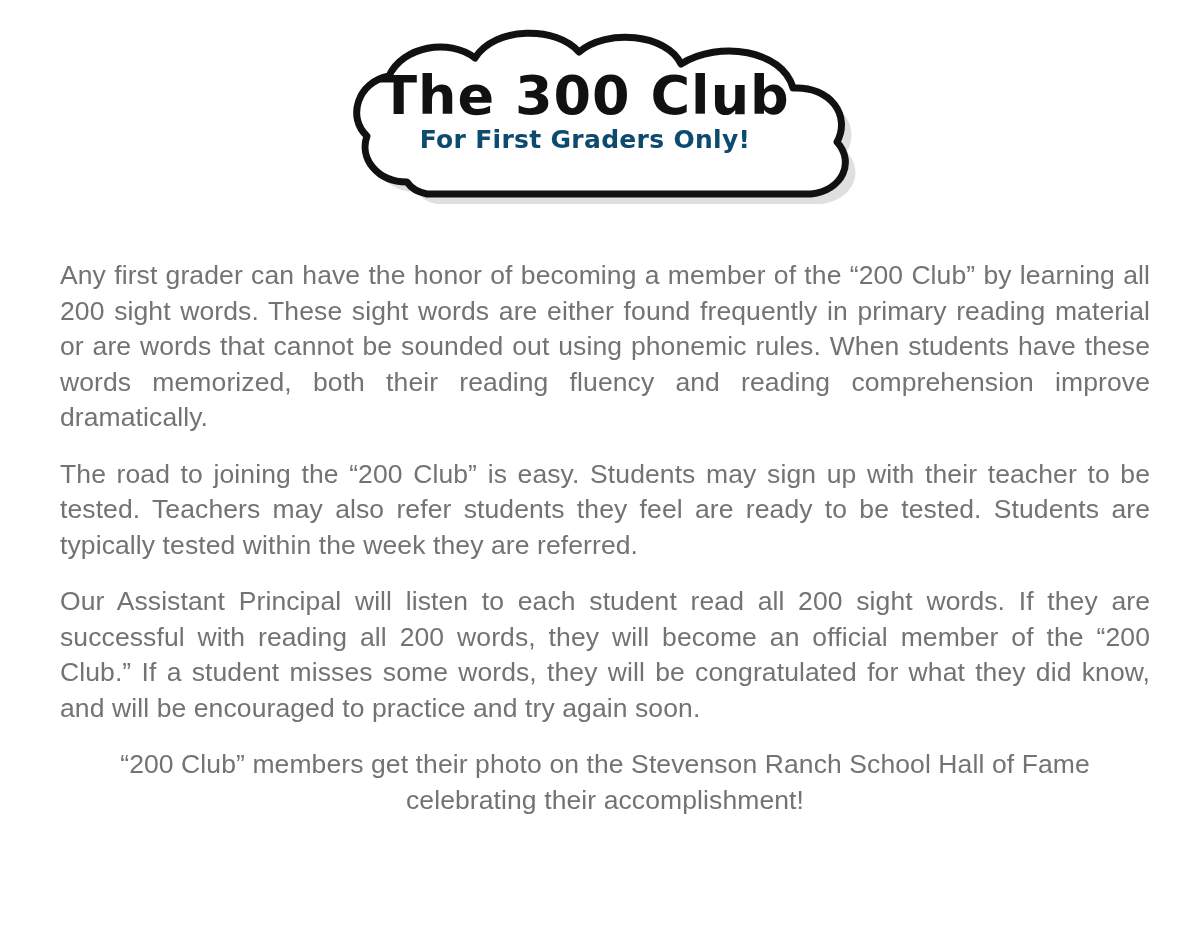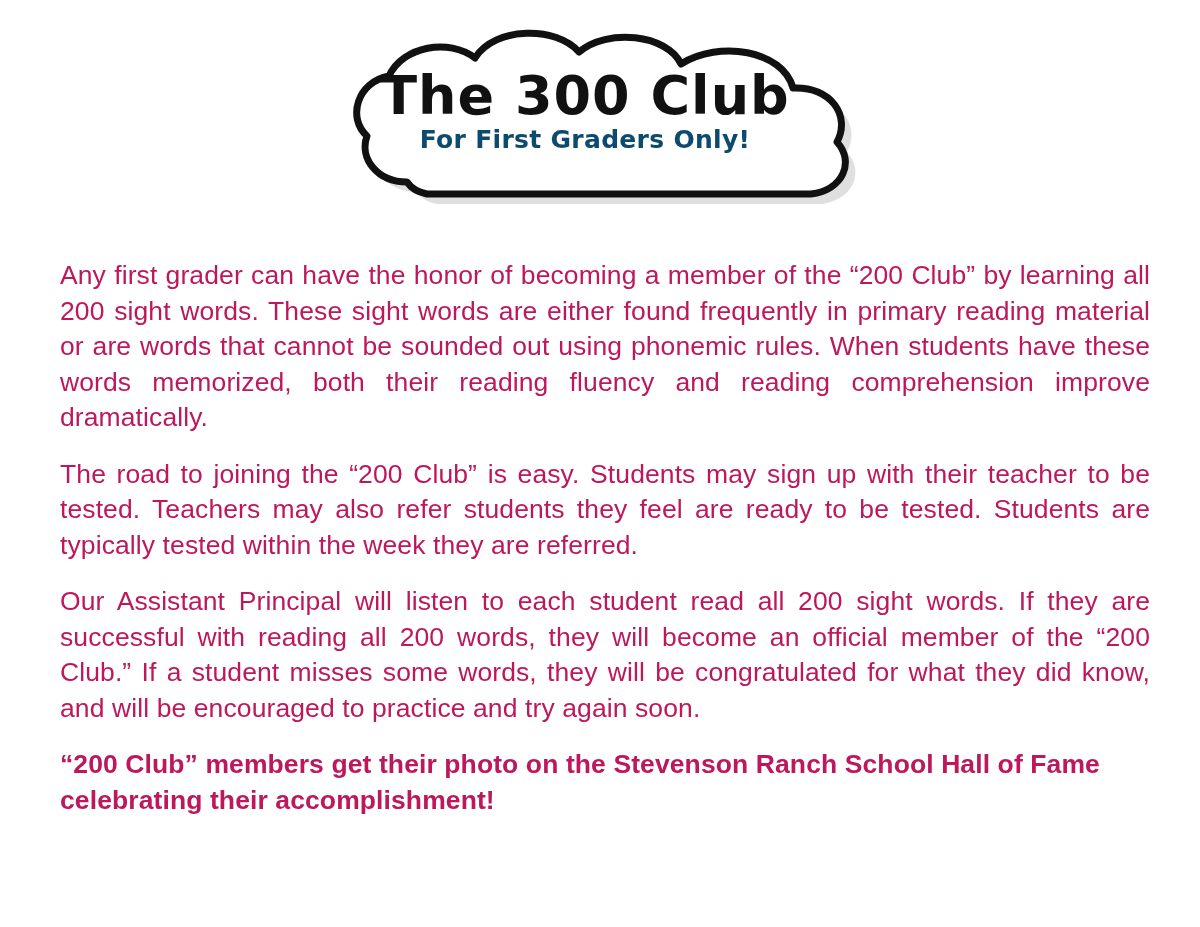--- a/index.html
+++ b/index.html
@@ -71,27 +71,26 @@
     left: 60px;
     top: 258px;
     width: 1090px;
   }
   .para {
     font-family: "Liberation Sans", sans-serif;
     font-size: 26.5px;
     line-height: 35.5px;
     text-align: justify;
     margin: 0 0 21px 0;
-    color: #be185d;
+    color: #737373;
     letter-spacing: 0.1px;
   }
   .para.last {
-    text-align: left;
+    text-align: center;
     margin-bottom: 0;
-    font-weight: bold;
   }
 </style>
 </head>
 <body>
 
 <div class="page">
 
   <div class="banner">
     <div class="cloud-wrap">
 

